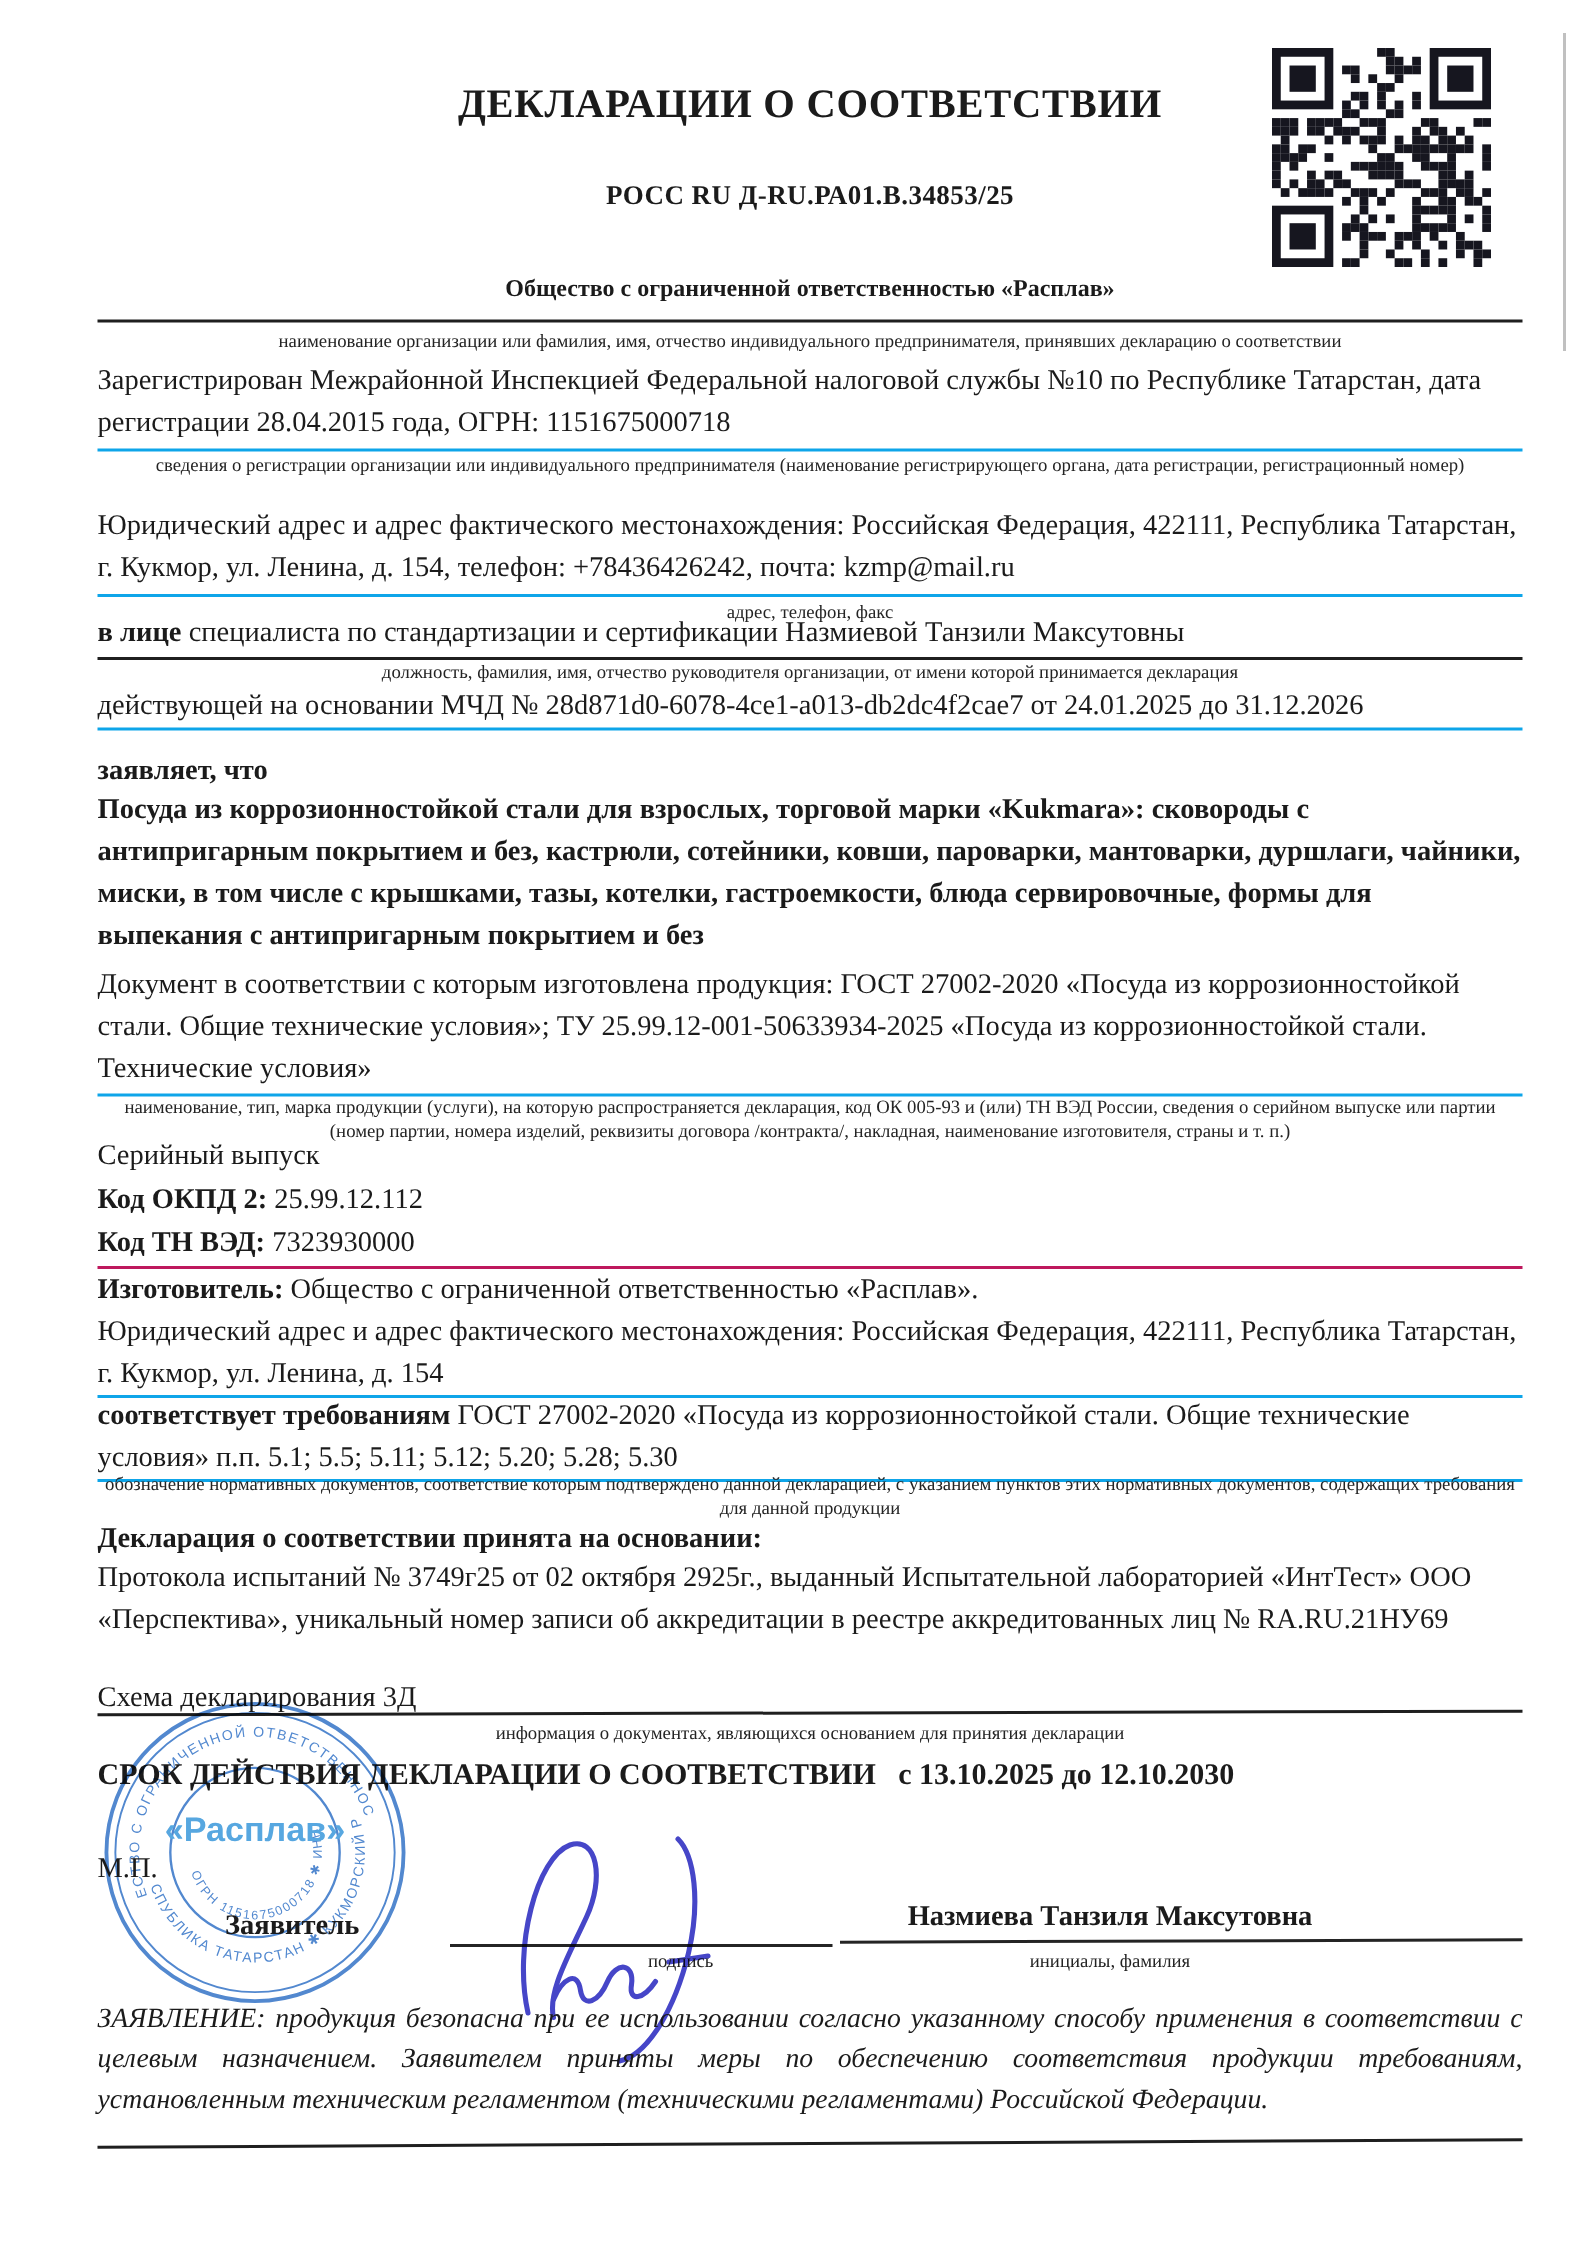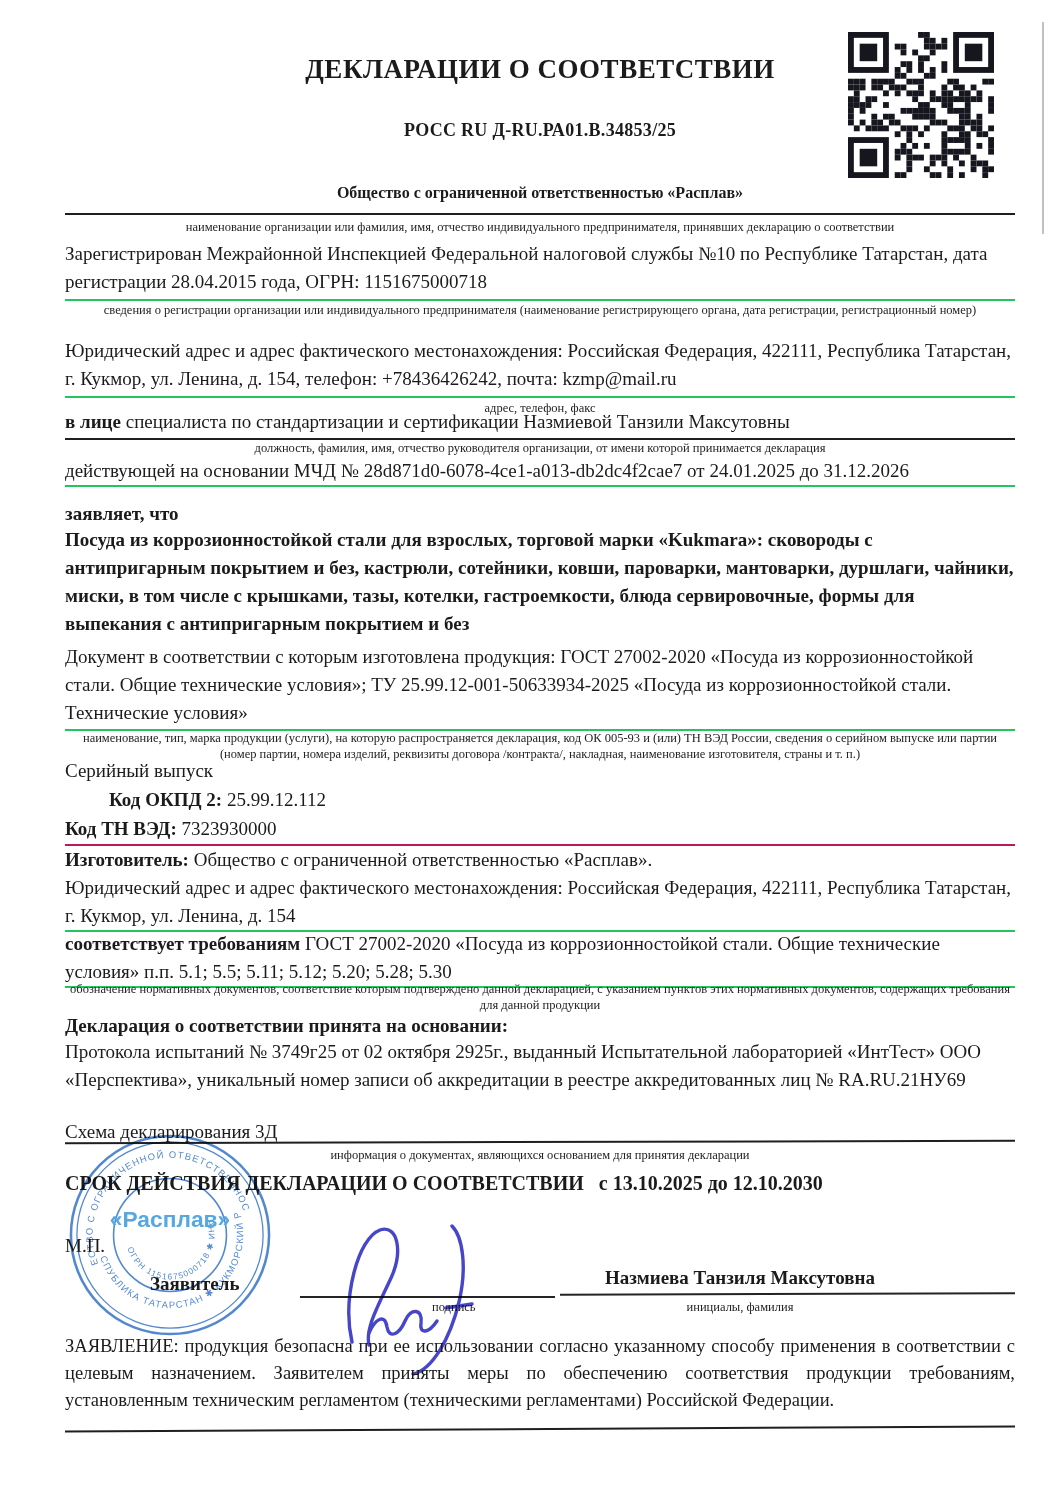--- a/index.html
+++ b/index.html
@@ -6,21 +6,21 @@
   html,body{margin:0;padding:0;}
   body{
     width:1060px;height:1500px;background:#ffffff;position:relative;
     font-family:"Liberation Serif", serif;color:#1b1b1b;overflow:hidden;
   }
   .b{position:absolute;left:65px;width:950px;}
   .center{text-align:center;}
   .bold{font-weight:bold;}
   .body-text{font-size:19px;line-height:28px;}
   .cap{font-size:12.5px;line-height:16px;text-align:center;color:#242424;}
-  .ul{border-bottom:2px solid #22c55e;padding-bottom:3px;}
+  .ul{border-bottom:2px solid #0ea5e9;padding-bottom:3px;}
   .rule{position:absolute;left:65px;width:950px;border-top:2.5px solid #1f1f1f;height:0;}
   .title{font-size:27px;letter-spacing:.5px;}
   .number{font-size:18px;letter-spacing:.3px;}
   .org{font-size:16px;}
   .validity{font-size:20px;}
   .statement{font-size:18.5px;line-height:27px;text-align:justify;}
   .qr{position:absolute;left:848px;top:32px;width:146px;height:146px;}
   .artifact{position:absolute;left:1042px;top:22px;width:2px;height:212px;background:#8d8d8d;opacity:.55;}
   .stamp{position:absolute;left:66px;top:1131px;width:208px;height:208px;mix-blend-mode:multiply;opacity:.88;}
   .signature{position:absolute;left:328px;top:1212px;width:190px;height:165px;mix-blend-mode:multiply;}
@@ -271,21 +271,21 @@
 <div class="b body-text ul" style="top:457px;padding-bottom:0;">действующей на основании МЧД № 28d871d0-6078-4ce1-a013-db2dc4f2cae7 от 24.01.2025 до 31.12.2026</div>
 
 <div class="b body-text bold" style="top:500px;">заявляет, что</div>
 <div class="b body-text bold" style="top:526px;">Посуда из коррозионностойкой стали для взрослых, торговой марки «Kukmara»: сковороды с антипригарным покрытием и без, кастрюли, сотейники, ковши, пароварки, мантоварки, дуршлаги, чайники, миски, в том числе с крышками, тазы, котелки, гастроемкости, блюда сервировочные, формы для выпекания с антипригарным покрытием и без</div>
 
 <div class="b body-text ul" style="top:643px;padding-bottom:2px;">Документ в соответствии с которым изготовлена продукция: ГОСТ 27002-2020 «Посуда из коррозионностойкой стали. Общие технические условия»; ТУ 25.99.12-001-50633934-2025 «Посуда из коррозионностойкой стали. Технические условия»</div>
 <div class="b cap" style="top:730px;">наименование, тип, марка продукции (услуги), на которую распространяется декларация, код ОК 005-93 и (или) ТН ВЭД России, сведения о серийном выпуске или партии (номер партии, номера изделий, реквизиты договора /контракта/, накладная, наименование изготовителя, страны и т. п.)</div>
 
 <div class="b body-text" style="top:757px;">Серийный выпуск</div>
 
-<div class="b body-text" style="top:786px;margin-left:44px;">
+<div class="b body-text" style="top:786px;">
   <span class="bold">Код ОКПД 2:</span><span> 25.99.12.112</span>
 </div>
 <div class="b body-text" style="top:815px;border-bottom:2px solid #be185d;padding-bottom:1px;">
   <span class="bold">Код ТН ВЭД:</span><span> 7323930000</span>
 </div>
 
 <div class="b body-text ul" style="top:846px;padding-bottom:0;">
   <span class="bold">Изготовитель:</span><span> Общество с ограниченной ответственностью «Расплав».</span>
   <div>Юридический адрес и адрес фактического местонахождения: Российская Федерация, 422111, Республика Татарстан, г. Кукмор, ул. Ленина, д. 154</div>
 </div>
@@ -338,15 +338,15 @@
 
 <svg class="signature" viewBox="0 0 190 165">
   <g fill="none" stroke="#4646c8" stroke-width="3.4" stroke-linecap="round" stroke-linejoin="round">
     <path d="M24,130 C14,86 30,26 52,18 C70,12 75,40 63,66 C51,92 37,116 41,133"></path>
     <path d="M41,121 c6,-14 16,-20 18,-6 c2,12 12,8 18,-6 c6,-14 18,-12 16,2 c-2,12 8,10 16,-2"></path>
     <path d="M124,14 c11,11 15,42 7,76 c-9,37 -27,68 -46,72"></path>
     <path d="M118,96 l26,-4"></path>
   </g>
 </svg>
 
-<div class="b statement" style="top:1333px;">ЗАЯВЛЕНИЕ: продукция безопасна при ее использовании согласно указанному способу применения в соответствии с целевым назначением. Заявителем приняты меры по обеспечению соответствия продукции требованиям, установленным техническим регламентом (техническими регламентами) Российской Федерации.</div>
+<div class="b statement" style="top:1333px;font-style:italic;">ЗАЯВЛЕНИЕ: продукция безопасна при ее использовании согласно указанному способу применения в соответствии с целевым назначением. Заявителем приняты меры по обеспечению соответствия продукции требованиям, установленным техническим регламентом (техническими регламентами) Российской Федерации.</div>
 
 <div class="rule" style="top:1428px;border-top-width:2px;transform:rotate(-0.3deg);"></div>
 
 </body></html>

